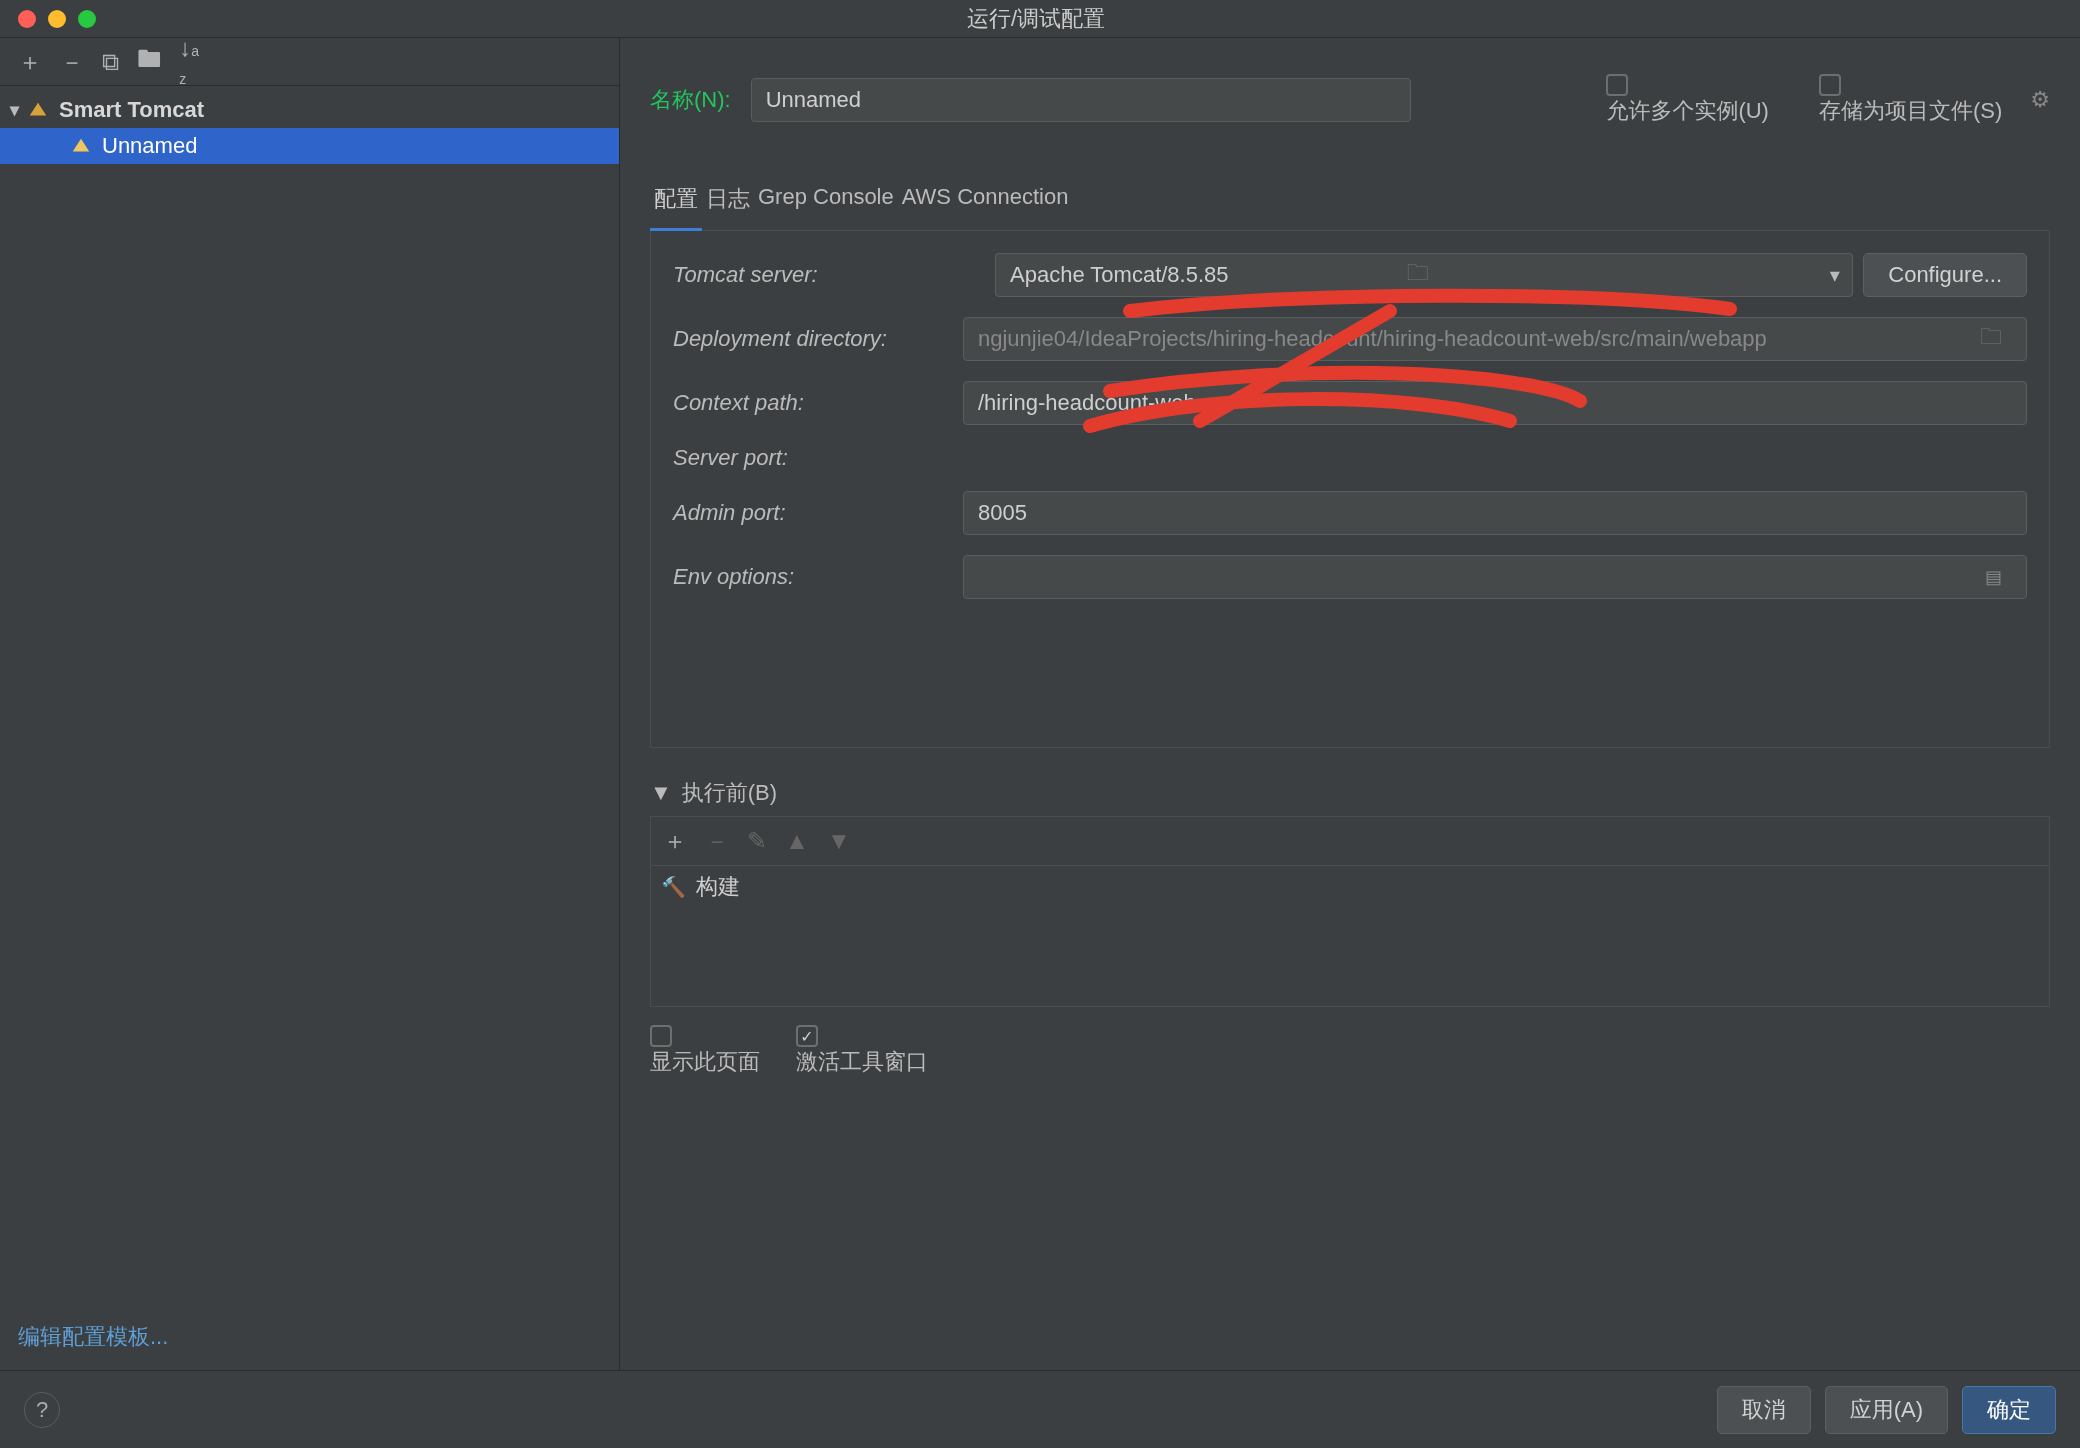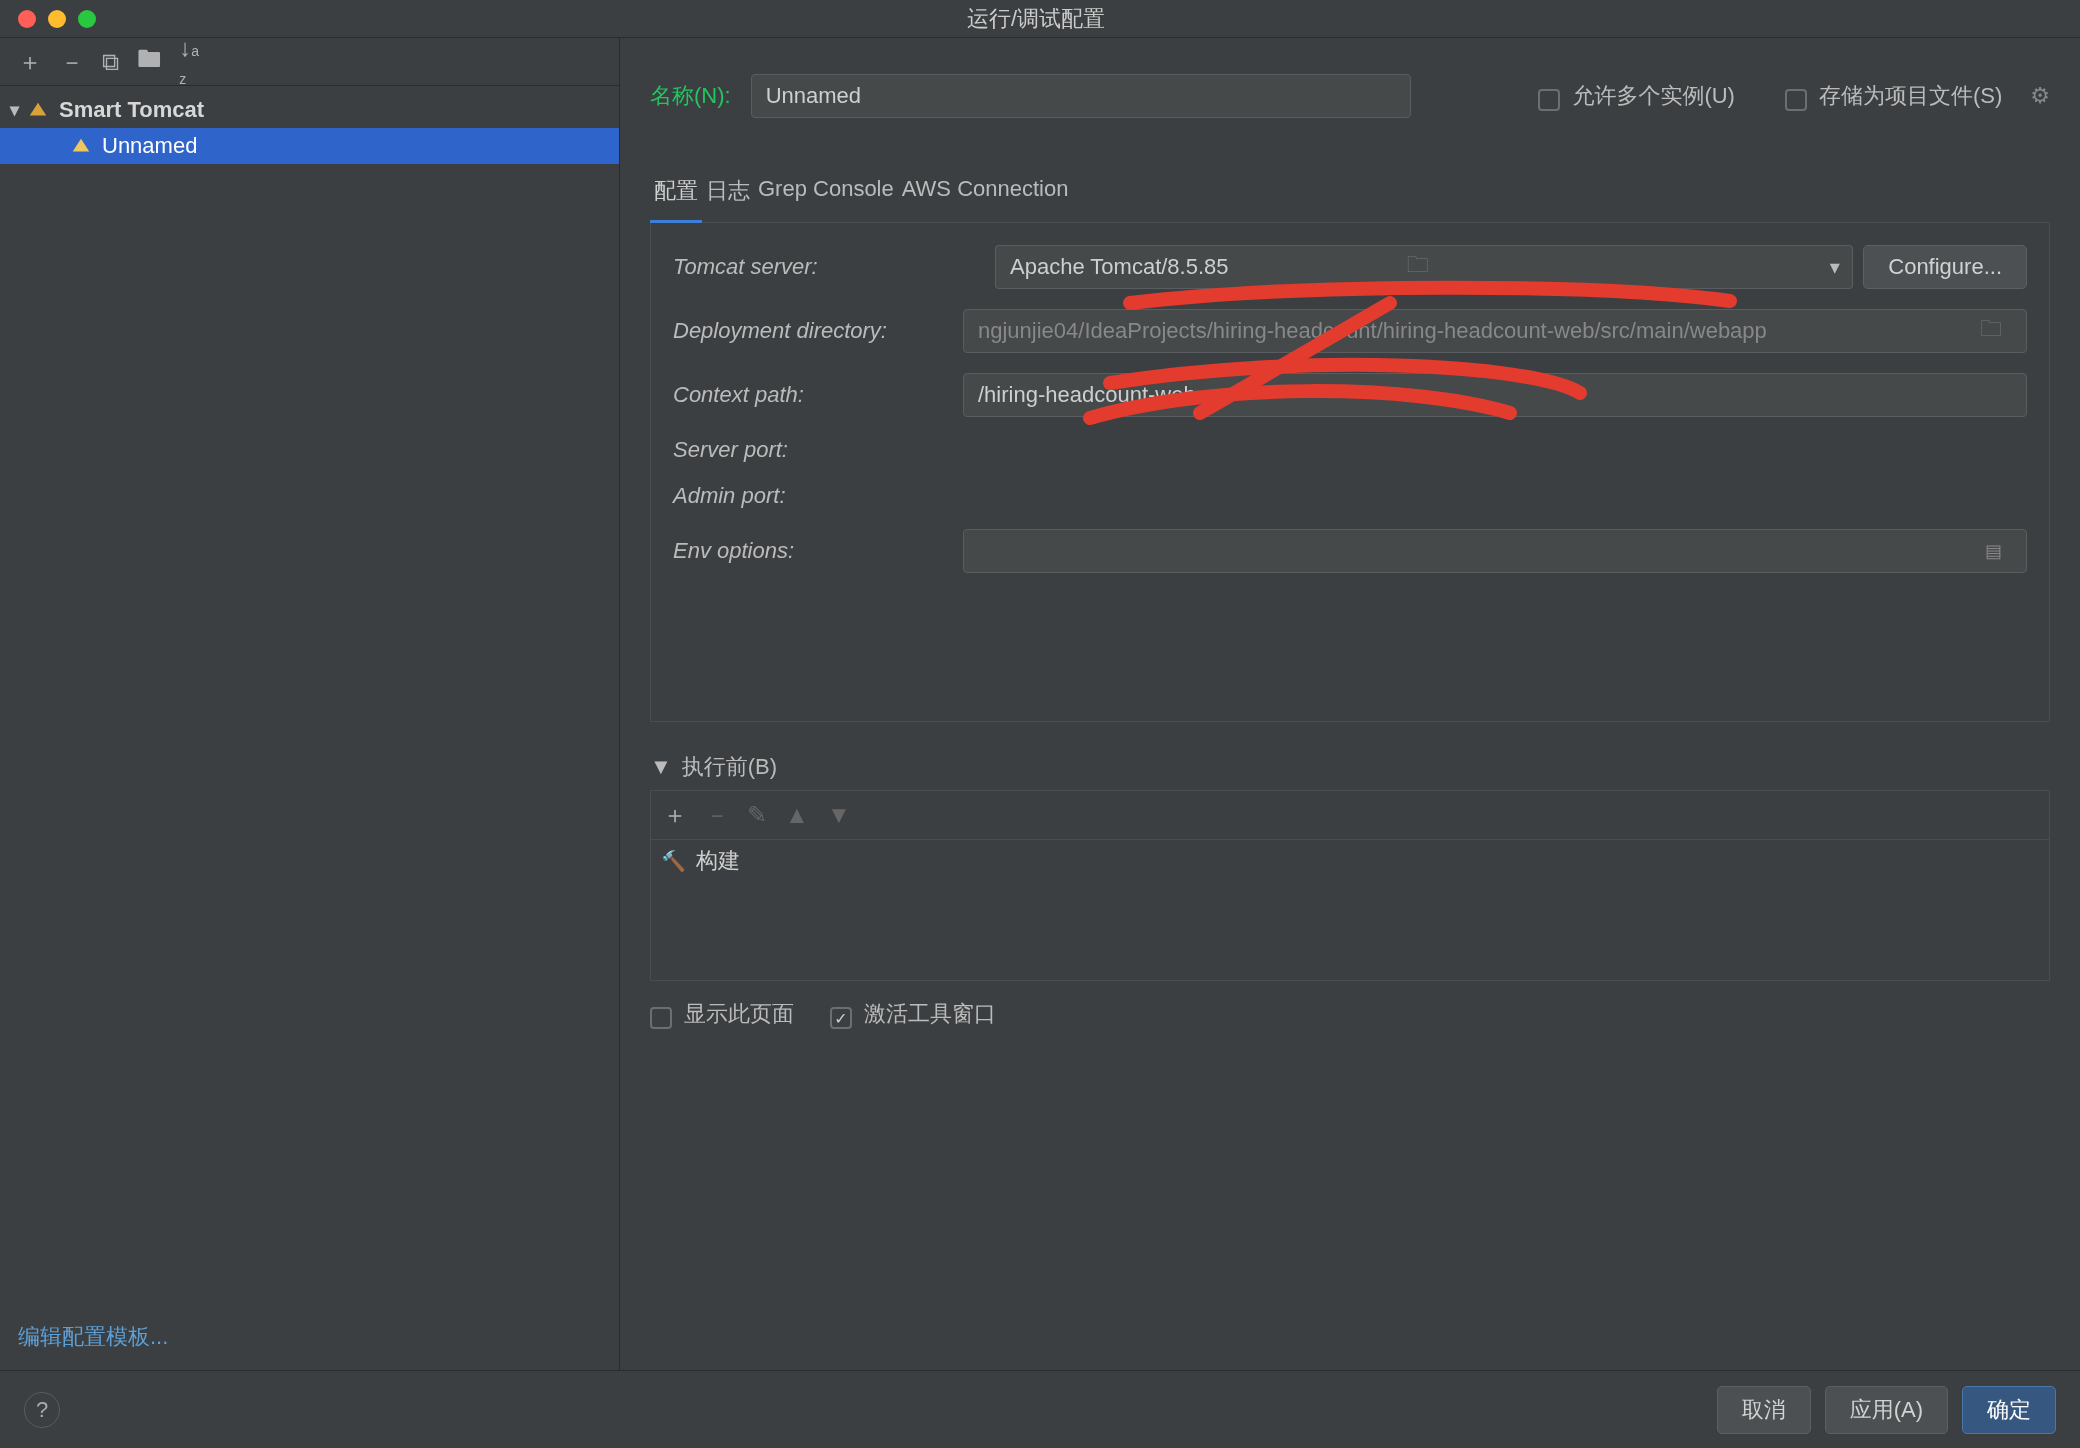--- a/index.html
+++ b/index.html
@@ -59,21 +59,21 @@
   }
   .row { display:flex; align-items:center; margin-bottom:22px; }
   .toprow { gap: 20px; }
   .label-name { font-size:22px; color:#22c55e; white-space:nowrap; }
   input.textfield, .textfield {
     background:#45494a; border:1px solid #5a5d5f;
     color:#cfcfcf; font-size:22px;
     height:44px; padding:0 14px;
     border-radius:4px;
   }
-  .checkbox { display:flex; align-items:flex-end; gap:12px; font-size:22px; color:#bbbbbb; }
+  .checkbox { display:flex; align-items:flex-start; gap:0; font-size:22px; color:#bbbbbb;flex-direction:column; }
   .checkbox .box {
     width:22px; height:22px; border:2px solid #6e6e6e; border-radius:4px;
     display:flex; align-items:center; justify-content:center;
     font-size:16px; color:#cfcfcf;
   }
   .checkbox .box.checked::after{content:"✓";}
   .gear-icon{ color:#888; font-size:22px; margin-left:8px; }
   .tabs {
     display:flex; border-bottom:1px solid #4a4c4e; margin-top:28px;
   }
@@ -228,20 +228,23 @@
           <input class="textfield" style="flex: 1 1 0%;" value="/hiring-headcount-web">
         </div>
       </div>
 
       <div class="form-row">
         <div class="lbl">Server port:</div>
       </div>
 
       <div class="form-row">
         <div class="lbl">Admin port:</div>
+        <div class="field">
+          <input class="textfield" style="flex: 1 1 0%;" value="8005">
+        </div>
       </div>
 
 
       <div class="form-row" style="margin-bottom:0">
         <div class="lbl">Env options:</div>
         <div class="field">
           <div class="textfield" style="flex:1; display:flex; align-items:center;">
             <input style="flex: 1 1 0%; background: transparent; border: none; outline: none; color: rgb(207, 207, 207); font-size: 22px;" value="">
             <span class="expand-icon">▤</span>
           </div>

